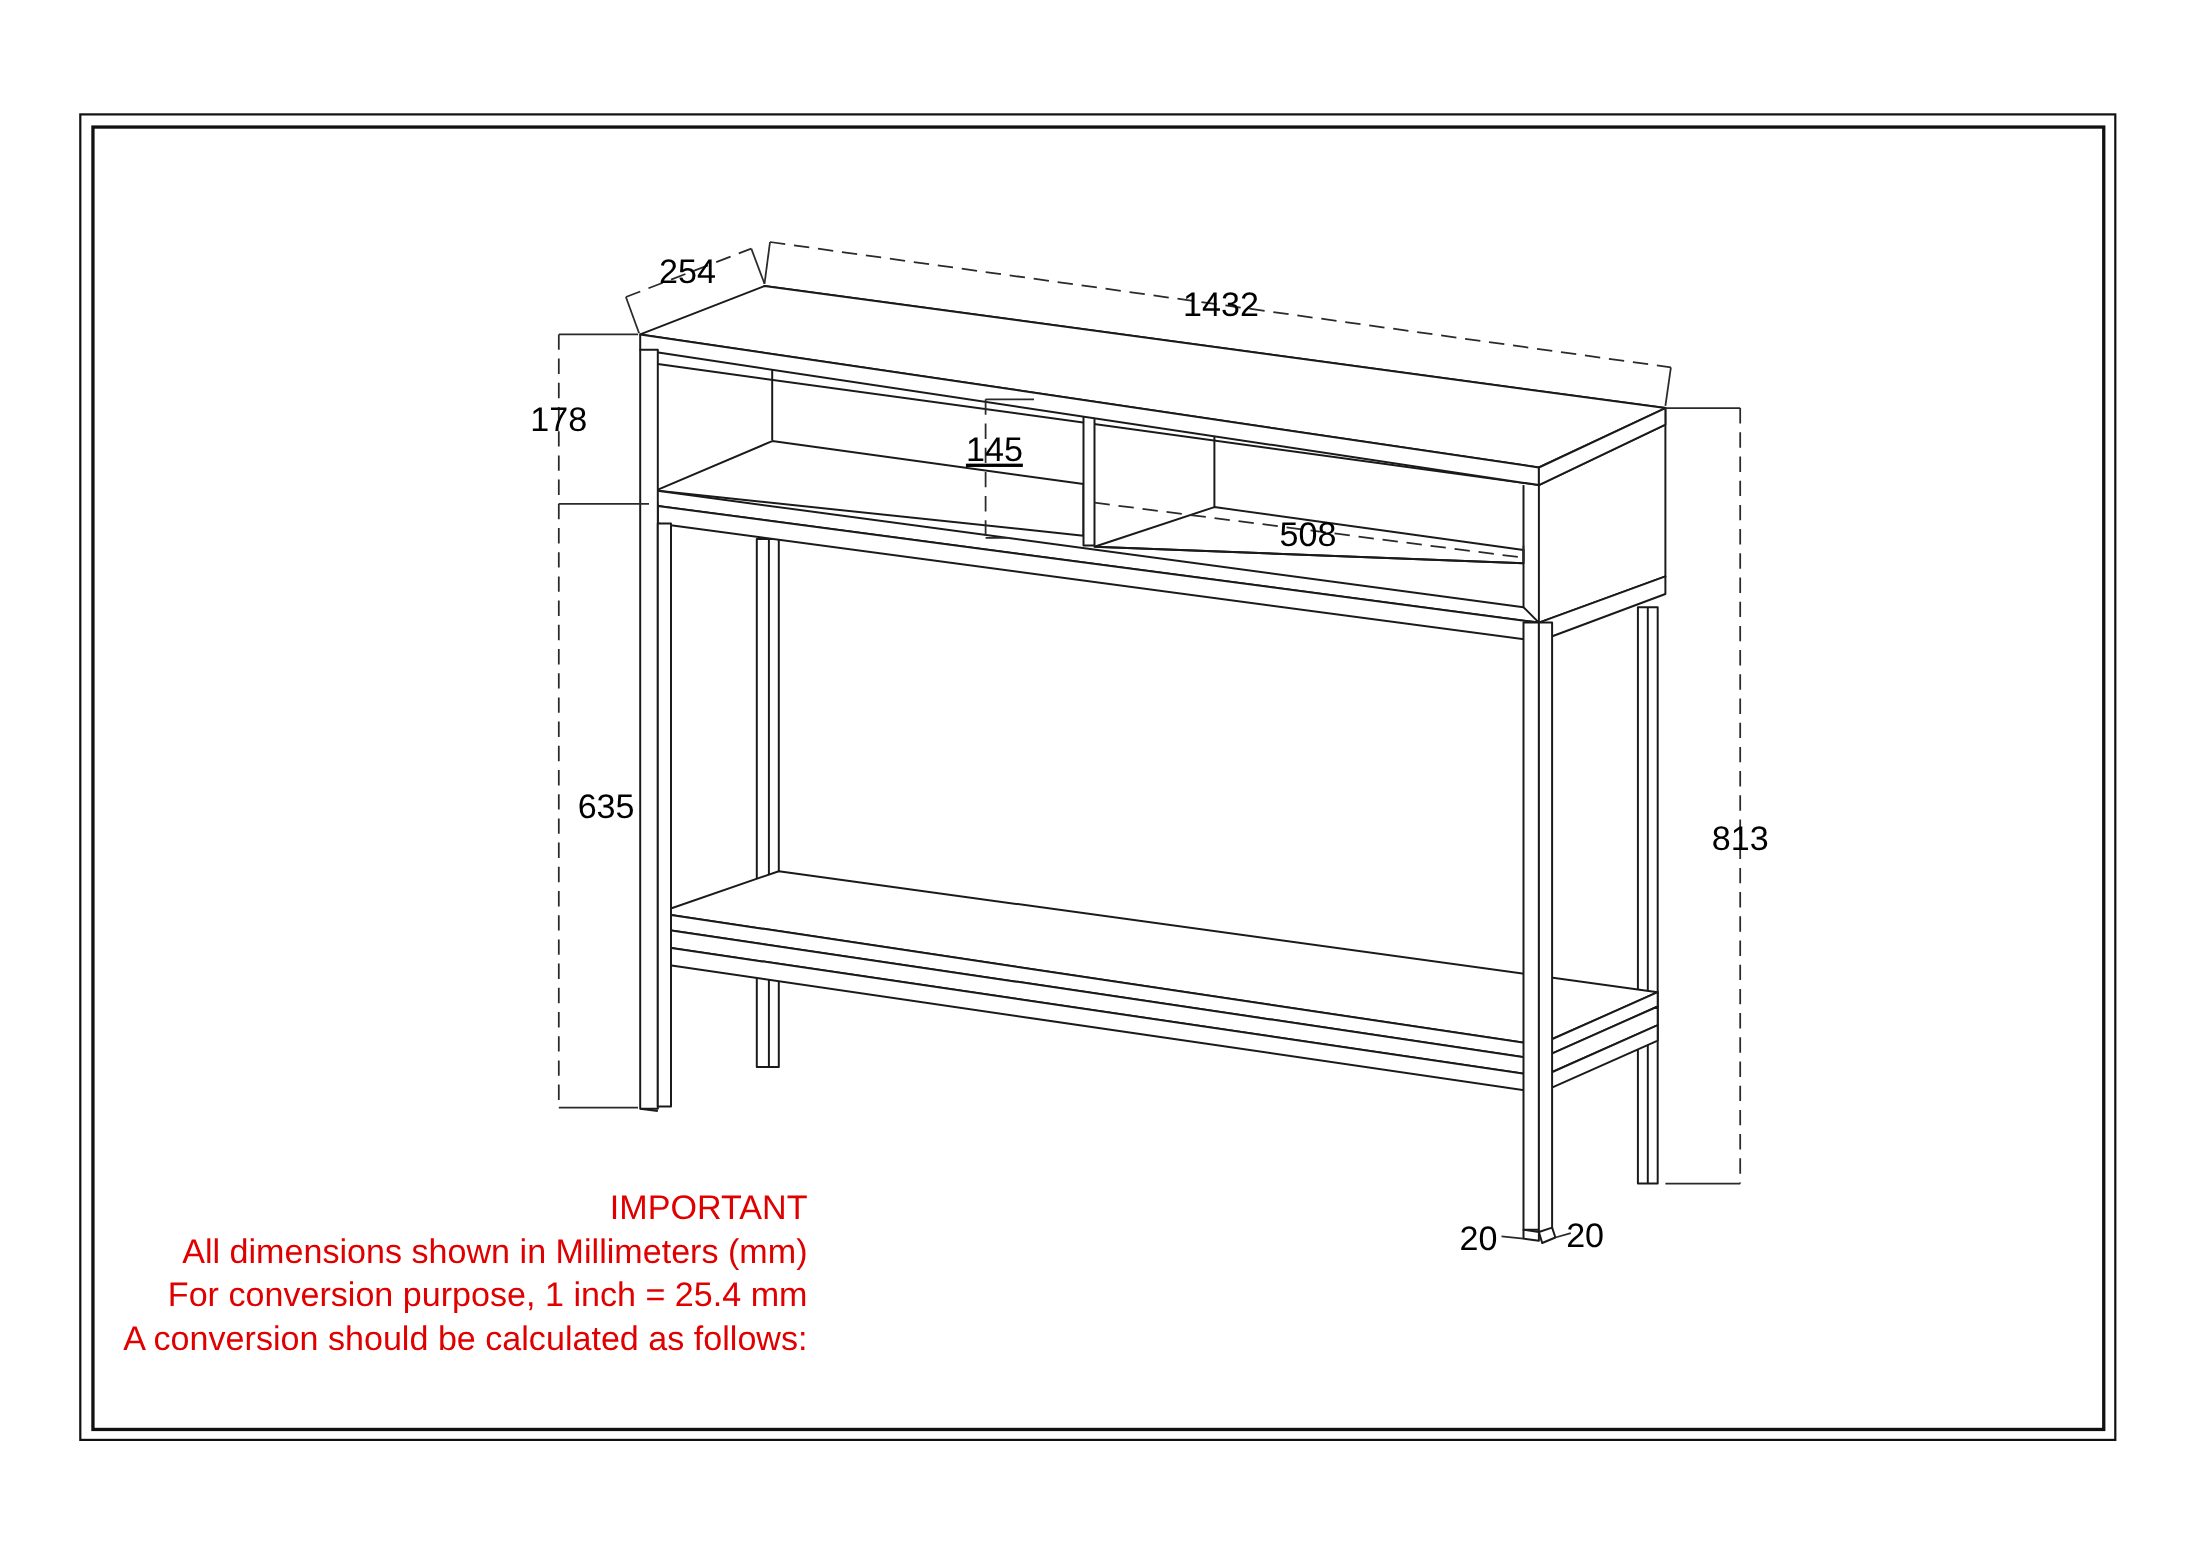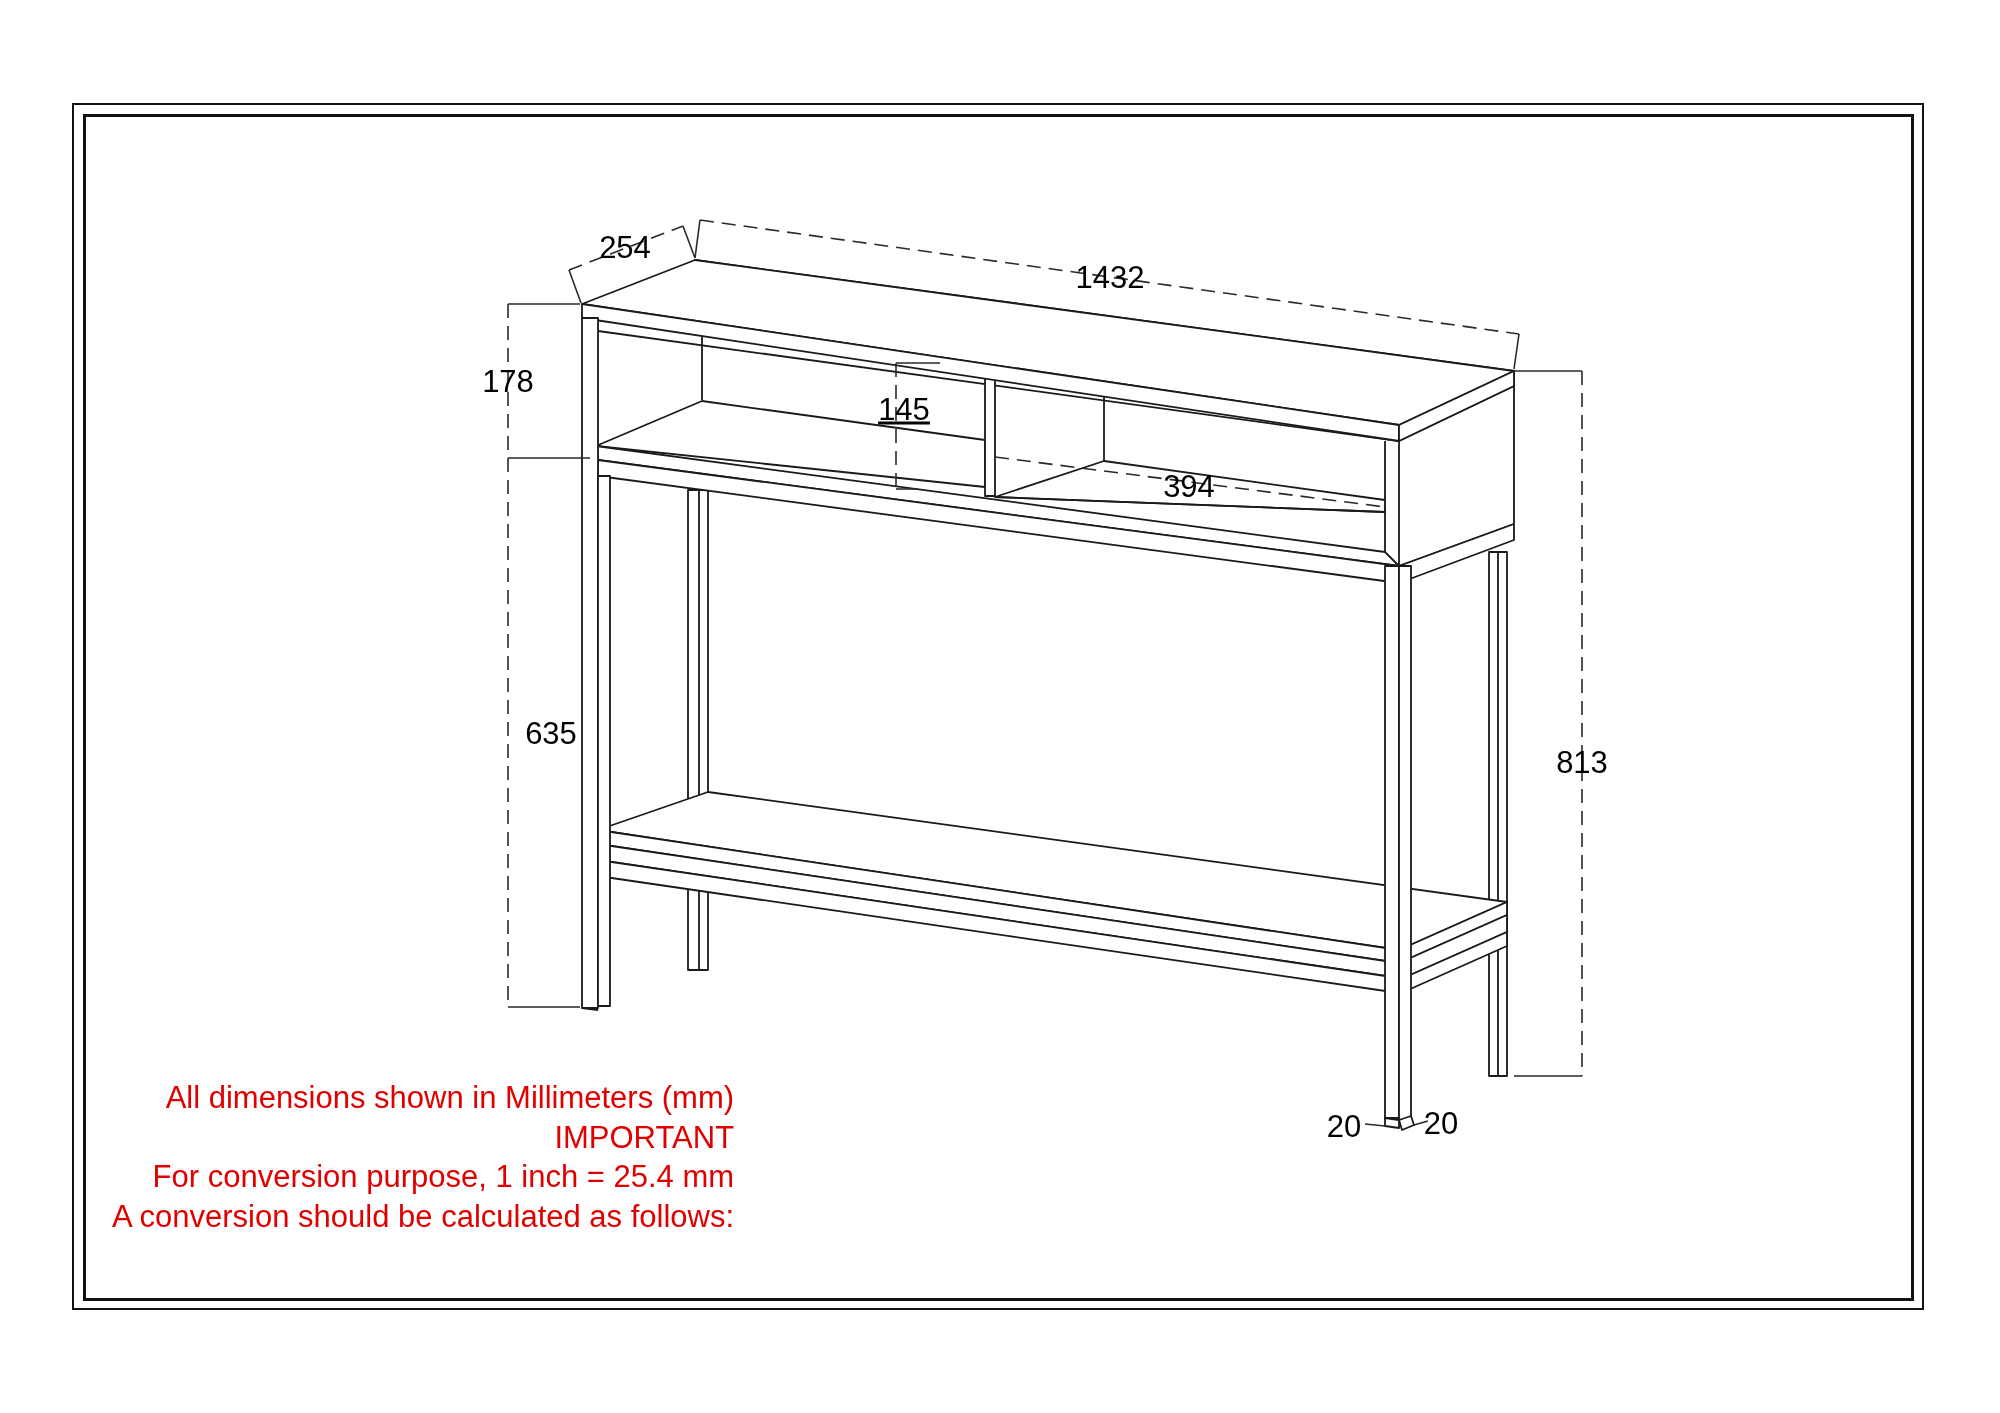--- a/index.html
+++ b/index.html
@@ -125,25 +125,25 @@
 
       <line class="ext" x1="1365" y1="1124" x2="1385" y2="1126"></line>
       <line class="ext" x1="1414" y1="1125" x2="1428" y2="1121"></line>
     </g>
   </svg>
 
   <div class="dim" style="left:625px; top:247px;">254</div>
   <div class="dim" style="left:1110px; top:277px;">1432</div>
   <div class="dim" style="left:508px; top:381px;">178</div>
   <div class="dim" style="left:904px; top:409px;text-decoration:underline;">145</div>
-  <div class="dim" style="left:1189px; top:486px;">394</div>
+  <div class="dim" style="left:1189px; top:486px;">508</div>
   <div class="dim" style="left:508px; top:733px;margin-left:43px;">635</div>
   <div class="dim" style="left:1582px; top:762px;">813</div>
   <div class="dim" style="left:1344px; top:1126px;">20</div>
   <div class="dim" style="left:1441px; top:1123px;">20</div>
 
   <div class="note">
+    <div>IMPORTANT</div>
     <div>All dimensions shown in Millimeters (mm)</div>
-    <div>IMPORTANT</div>
     <div>For conversion purpose, 1 inch = 25.4 mm</div>
     <div>A conversion should be calculated as follows:</div>
   </div>
 </div>
 
 </body></html>

